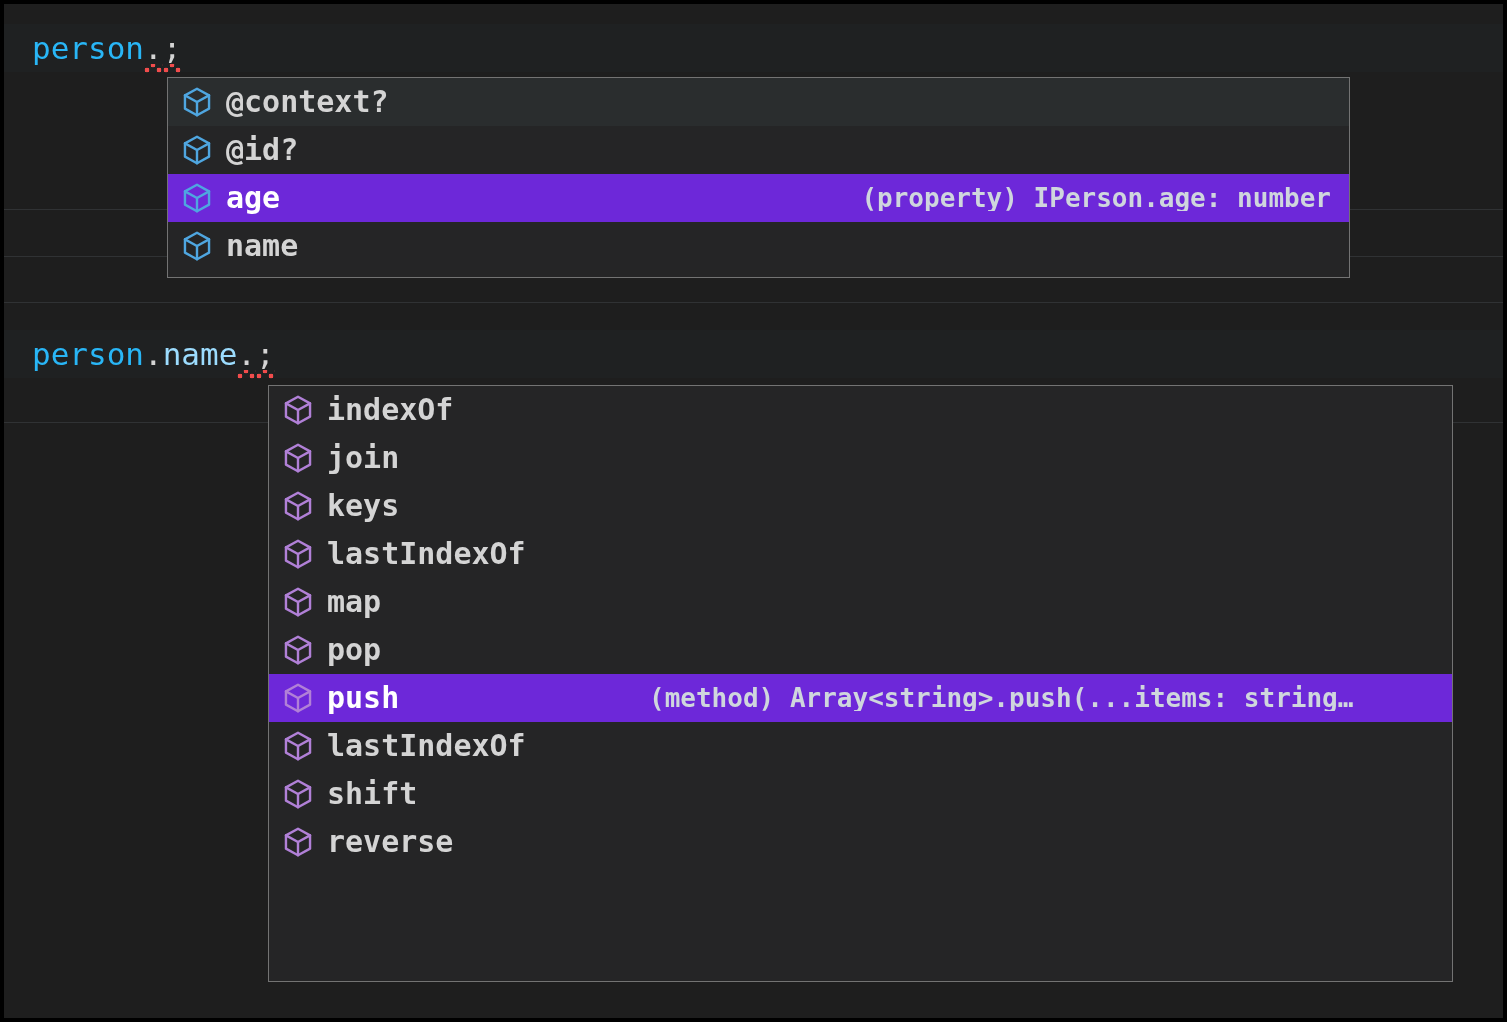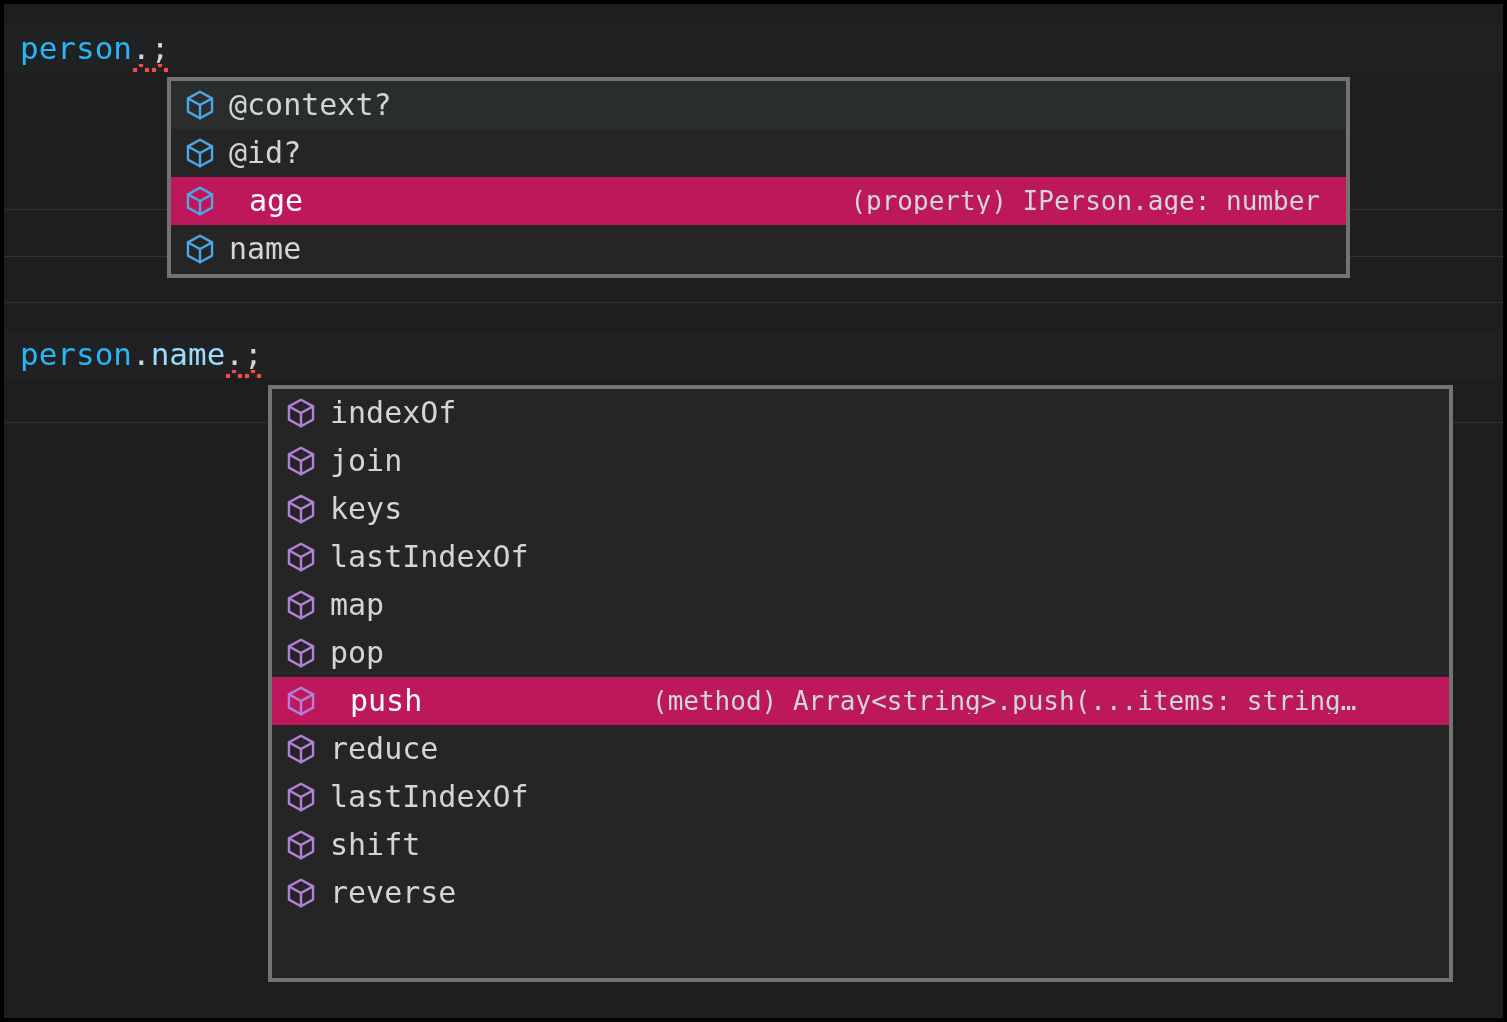--- a/index.html
+++ b/index.html
@@ -52,21 +52,21 @@
     background: #1f2122;
     display: flex;
     align-items: center;
     white-space: pre;
     font-size: 31px;
     letter-spacing: 0px;
     font-family: "DejaVu Sans Mono", "Liberation Mono", monospace;
   }
   .code-text {
     position: relative;
-    padding-left: 16px;
+    padding-left: 28px;
     white-space: pre;
     text-align: right;
   }
   .tok-var { color: #29b6f6; }
   .tok-prop { color: #9cdcfe; }
   .tok-punc { color: #d4d4d4; }
 
   
   .squiggle {
     position: absolute;
@@ -76,36 +76,37 @@
       radial-gradient(circle at 3px 6px, #f14c4c 2.2px, transparent 2.6px),
       radial-gradient(circle at 9px 1px, #f14c4c 2.2px, transparent 2.6px);
     background-size: 12px 9px;
     background-repeat: repeat-x;
   }
 
   
   .suggest-widget {
     position: absolute;
     background: #252526;
-    border: 4px solid #737373;
+    border: 1px solid #737373;
     box-sizing: border-box;
     overflow: hidden;
+    font-weight: bold;
   }
   .suggest-row {
     position: relative;
     display: flex;
     align-items: center;
     height: 48px;
     box-sizing: border-box;
     padding-left: 12px;
     background: #252526;
     white-space: nowrap;
   }
   .suggest-row.hovered { background: #2a2d2e; }
-  .suggest-row.focused { background: #be185d; gap: 20px; }
+  .suggest-row.focused { background: #6d28d9; }
 
   .suggest-icon {
     width: 34px;
     height: 34px;
     flex: 0 0 34px;
     margin-right: 12px;
     display: block;
   }
 
   .suggest-label {
@@ -128,21 +129,21 @@
 
   
   #popup-members {
     left: 163px;
     top: 73px;
     width: 1183px;
     height: 201px;
   }
   #popup-members .suggest-detail {
     left: 648px;
-    right: 26px;
+    right: 18px;
     text-align: right;
   }
 
   
   #popup-array {
     left: 264px;
     top: 381px;
     width: 1185px;
     height: 597px;
   }
@@ -285,30 +286,20 @@
           <span class="suggest-detail">(method) Array&lt;string&gt;.push(...items: string…</span>
         </div>
         <div class="suggest-row">
           <svg viewBox="0 0 24 24" class="suggest-icon">
             <g fill="none" stroke="#b180d7" stroke-width="1.7" stroke-linejoin="round" stroke-linecap="round">
               <path d="M12 2.6 20.5 7.3 20.5 16.7 12 21.4 3.5 16.7 3.5 7.3 Z"></path>
               <path d="M3.5 7.3 12 12 20.5 7.3"></path>
               <path d="M12 12 12 21.4"></path>
             </g>
           </svg>
-          <span class="suggest-label">reduce</span>
-        </div>
-        <div class="suggest-row">
-          <svg viewBox="0 0 24 24" class="suggest-icon">
-            <g fill="none" stroke="#b180d7" stroke-width="1.7" stroke-linejoin="round" stroke-linecap="round">
-              <path d="M12 2.6 20.5 7.3 20.5 16.7 12 21.4 3.5 16.7 3.5 7.3 Z"></path>
-              <path d="M3.5 7.3 12 12 20.5 7.3"></path>
-              <path d="M12 12 12 21.4"></path>
-            </g>
-          </svg>
           <span class="suggest-label">lastIndexOf</span>
         </div>
         <div class="suggest-row">
           <svg viewBox="0 0 24 24" class="suggest-icon">
             <g fill="none" stroke="#b180d7" stroke-width="1.7" stroke-linejoin="round" stroke-linecap="round">
               <path d="M12 2.6 20.5 7.3 20.5 16.7 12 21.4 3.5 16.7 3.5 7.3 Z"></path>
               <path d="M3.5 7.3 12 12 20.5 7.3"></path>
               <path d="M12 12 12 21.4"></path>
             </g>
           </svg>

